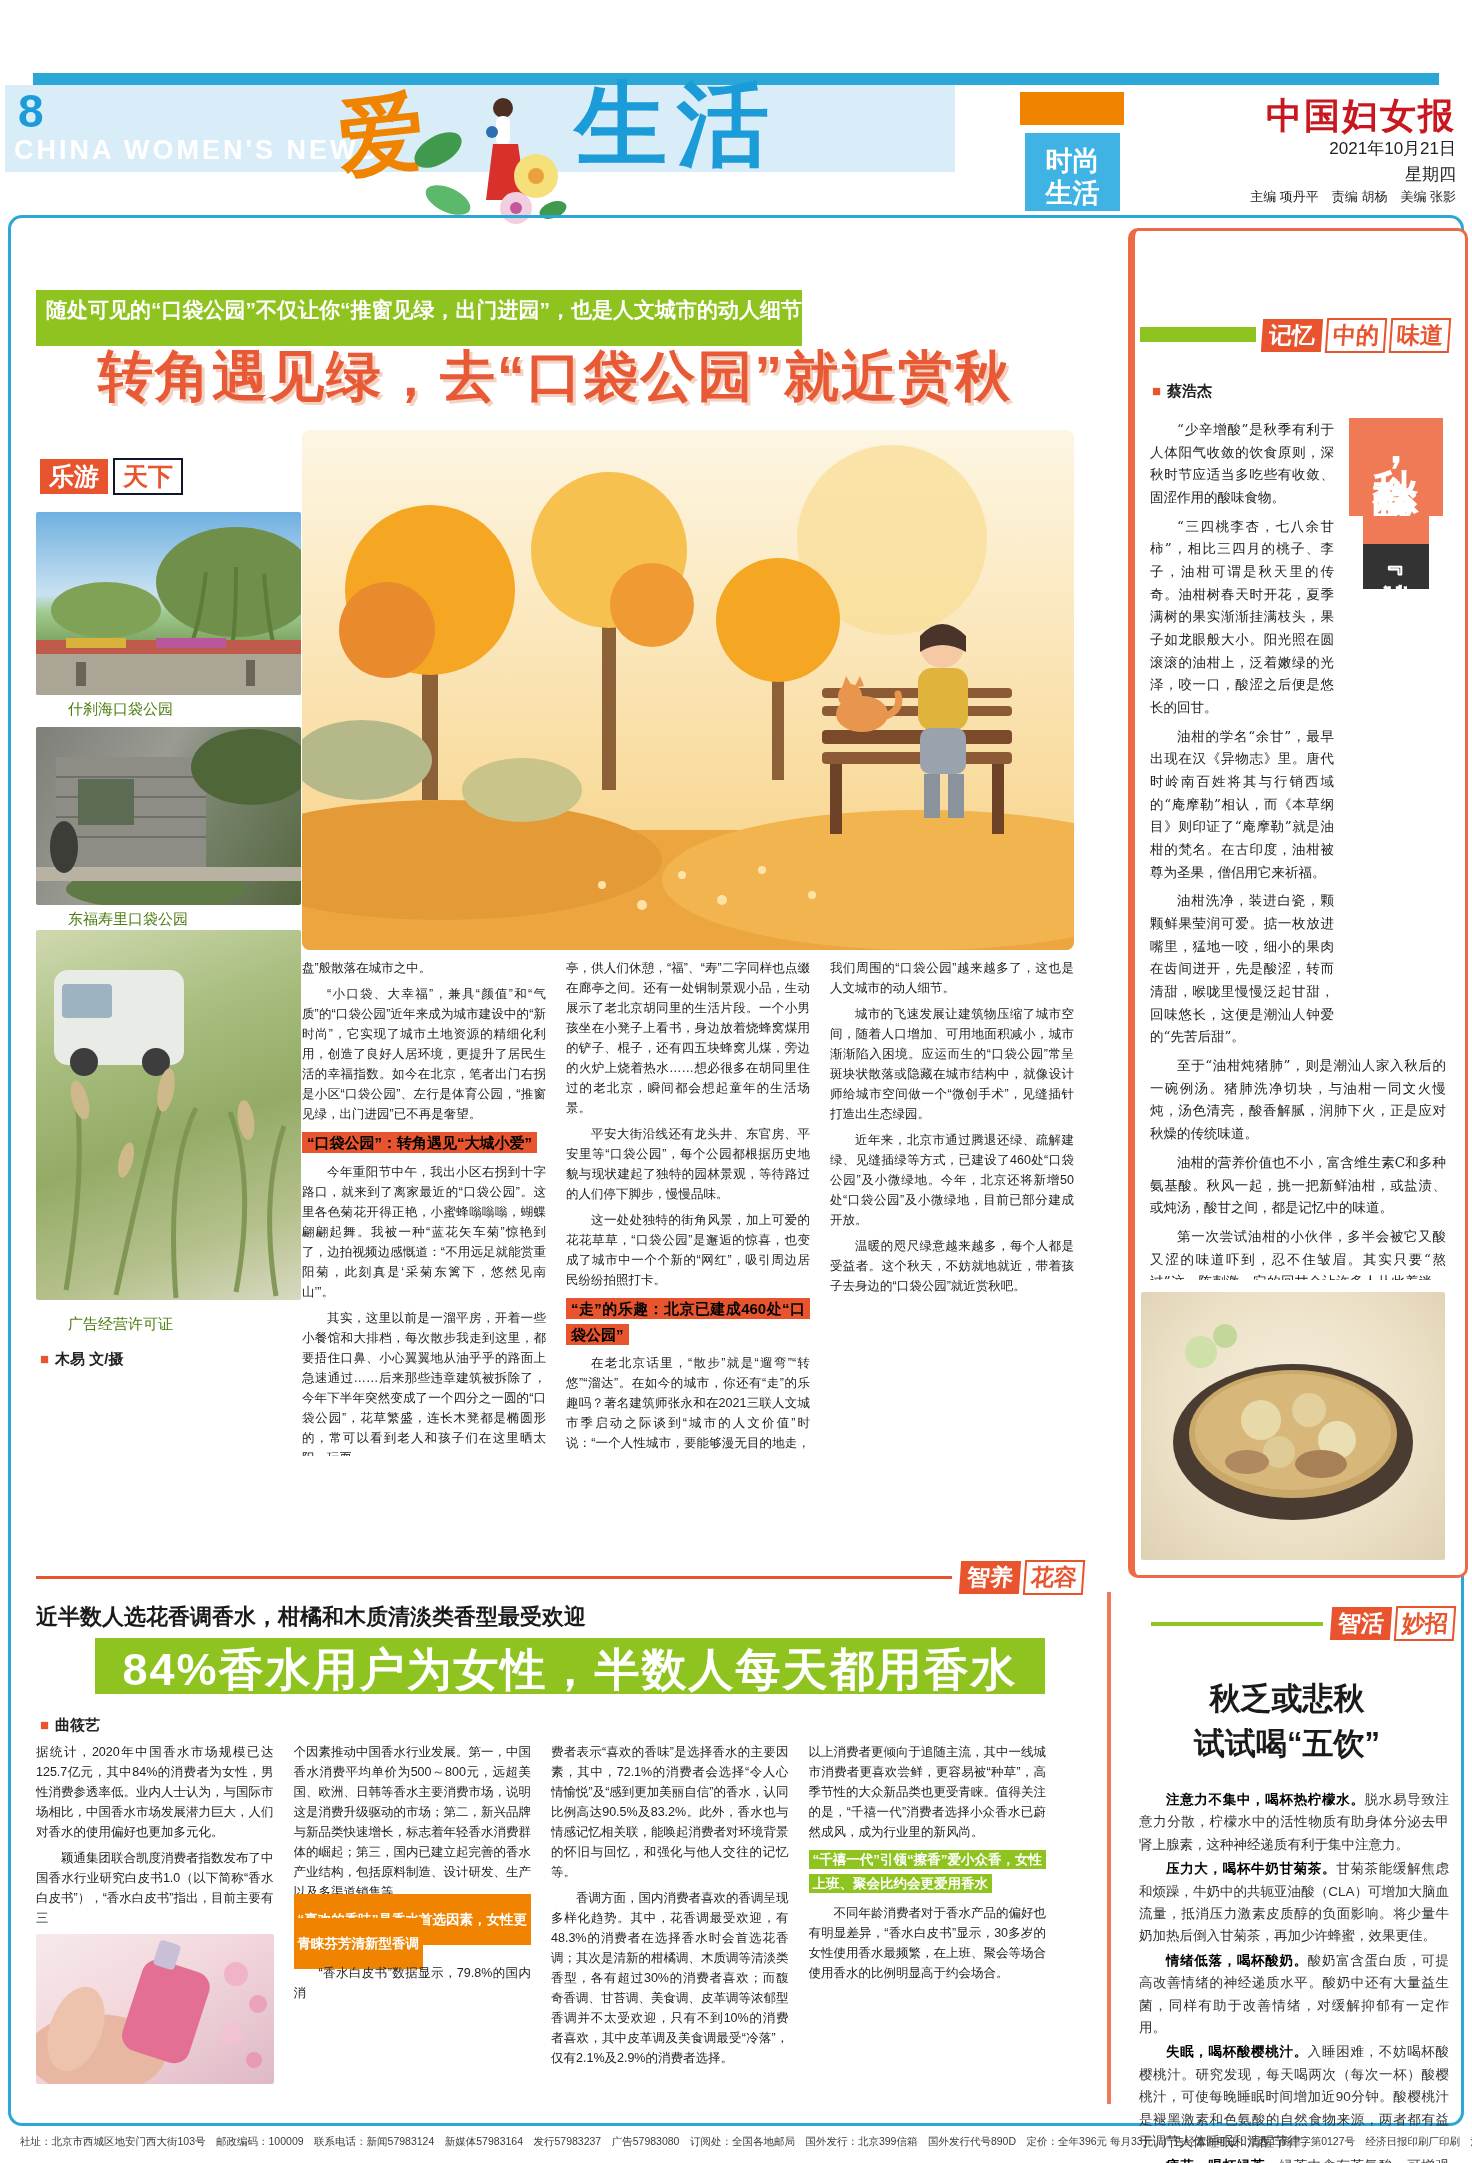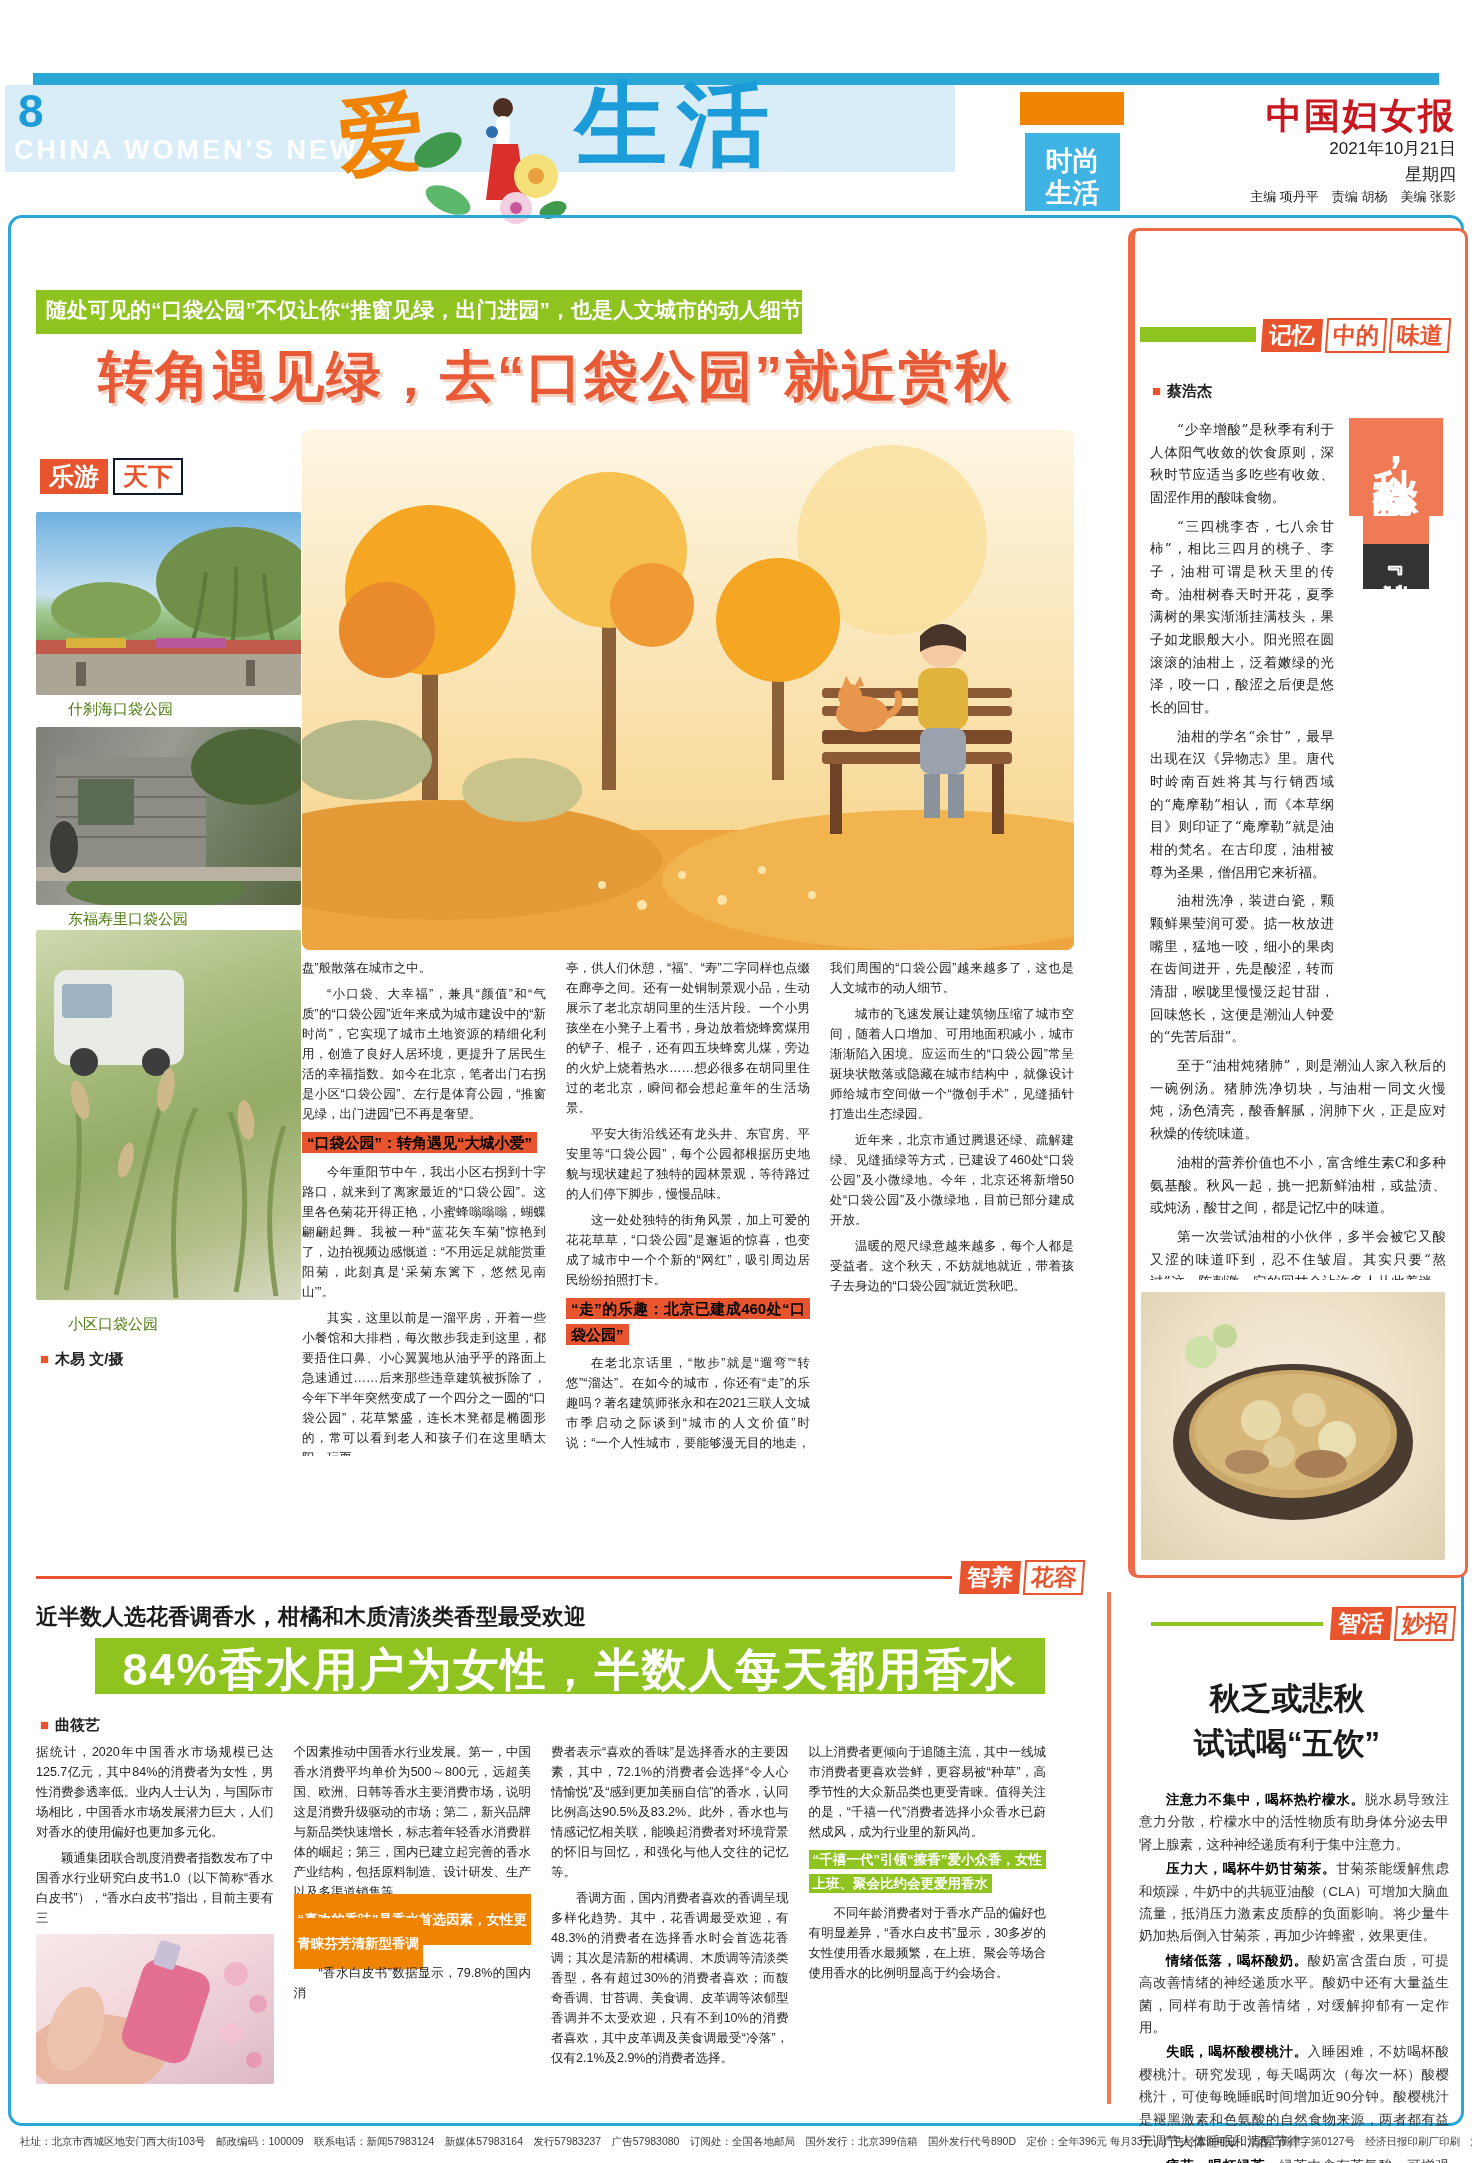--- a/index.html
+++ b/index.html
@@ -110,21 +110,21 @@
 
   <div class="abs masthead" style="right:16px;top:92px;">中国妇女报</div>
   <div class="abs dateline" style="right:16px;top:136px;">
     <div>2021年10月21日</div>
     <div>星期四</div>
   </div>
   <div class="abs editors" style="right:16px;top:188px;">主编 项丹平　责编 胡杨　美编 张影</div>
 
   <div class="abs frame" style="left:8px;top:215px;width:1450px;height:1905px;"></div>
 
-  <div class="abs leadband" style="left:36px;top:290px;width:756px;height:44px;">随处可见的“口袋公园”不仅让你“推窗见绿，出门进园”，也是人文城市的动人细节</div>
+  <div class="abs leadband" style="left:36px;top:290px;width:756px;height:56px;">随处可见的“口袋公园”不仅让你“推窗见绿，出门进园”，也是人文城市的动人细节</div>
   <div class="abs mainhead" style="left:40px;top:340px;width:1030px;">转角遇见绿，去“口袋公园”就近赏秋</div>
 
   <div class="abs" style="left:40px;top:458px;">
     <span class="tagbox1">乐游</span><span class="tagbox2">天下</span>
   </div>
 
   <div class="abs illus" style="left:302px;top:430px;width:772px;height:520px;">
     <svg width="772" height="520" viewBox="0 0 772 520">
       <circle cx="590" cy="110" r="95" fill="#f9df9a" opacity="0.8"></circle>
       <rect x="0" y="400" width="772" height="120" fill="#eda63f"></rect>
@@ -216,21 +216,21 @@
         <path d="M240 366 q-16 -100 8 -170"></path>
       </g>
       <g fill="#cdb98a">
         <ellipse cx="44" cy="170" rx="8" ry="20" transform="rotate(-15 44 170)"></ellipse>
         <ellipse cx="130" cy="160" rx="8" ry="22" transform="rotate(10 130 160)"></ellipse>
         <ellipse cx="210" cy="190" rx="8" ry="20" transform="rotate(-8 210 190)"></ellipse>
         <ellipse cx="90" cy="230" rx="7" ry="18" transform="rotate(14 90 230)"></ellipse>
       </g>
     </svg>
   </div>
-  <div class="abs cap" style="left:68px;top:1315px;">小区口袋公园</div>
+  <div class="abs cap" style="left:68px;top:1315px;">广告经营许可证</div>
   <div class="abs credit" style="left:40px;top:1350px;">
     <span class="sq">■</span><span>木易 文/摄</span>
   </div>
 
   <div class="abs cols" style="left:302px;top:958px;width:772px;height:498px;">
     <div class="col">
       <p style="text-indent:0;">盘”般散落在城市之中。</p>
       <p>“小口袋、大幸福”，兼具“颜值”和“气质”的“口袋公园”近年来成为城市建设中的“新时尚”，它实现了城市土地资源的精细化利用，创造了良好人居环境，更提升了居民生活的幸福指数。如今在北京，笔者出门右拐是小区“口袋公园”、左行是体育公园，“推窗见绿，出门进园”已不再是奢望。</p>
       <p class="subwrap"><span class="subred">“口袋公园”：转角遇见“大城小爱”</span></p>
       <p>今年重阳节中午，我出小区右拐到十字路口，就来到了离家最近的“口袋公园”。这里各色菊花开得正艳，小蜜蜂嗡嗡嗡，蝴蝶翩翩起舞。我被一种“蓝花矢车菊”惊艳到了，边拍视频边感慨道：“不用远足就能赏重阳菊，此刻真是‘采菊东篱下，悠然见南山’”。</p>

